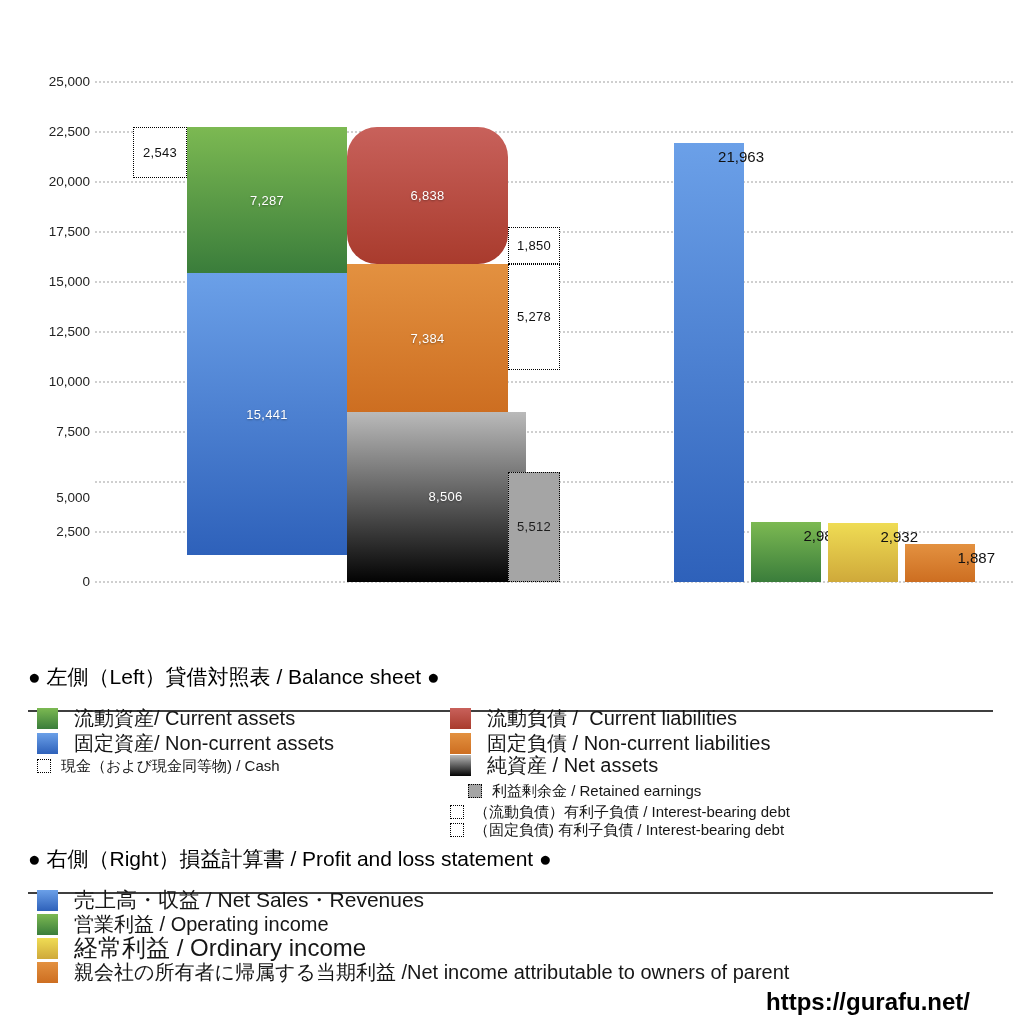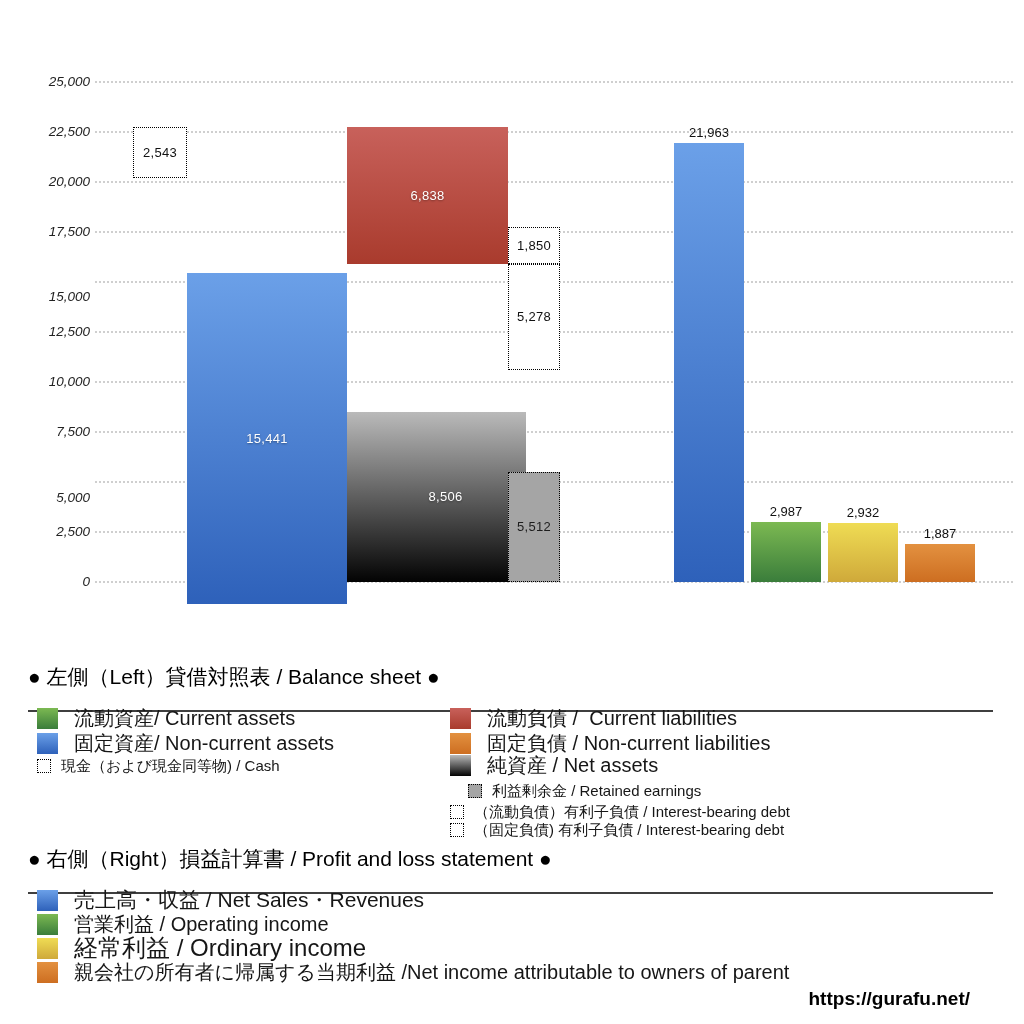--- a/index.html
+++ b/index.html
@@ -1,66 +1,72 @@
 <!DOCTYPE html>
 <html><head>
 <meta charset="utf-8">
 <style>
   html,body{margin:0;padding:0;}
   body{width:1024px;height:1024px;background:#fff;position:relative;overflow:hidden;
        font-family:"Liberation Sans","DejaVu Sans",sans-serif;color:#111;}
   #chart{position:absolute;left:0;top:0;width:1024px;height:640px;}
   .gridline{position:absolute;height:0;border-top:2px dotted #cfcfcf;}
   .ytick{position:absolute;left:24px;width:66px;text-align:right;font-size:13.5px;
-         color:#222;height:18px;line-height:18px;font-style:italic;}
+         color:#222;height:18px;line-height:18px;}
   .seg{position:absolute;display:flex;align-items:center;justify-content:center;overflow:hidden;}
   .seg .val{color:#fff;font-size:13px;letter-spacing:.3px;text-shadow:0 1px 2px rgba(0,0,0,.35);}
   .plbar{position:absolute;}
-  .plval{position:absolute;font-size:13px;color:#111;text-align:center;height:16px;line-height:16px;}
+  .plval{position:absolute;font-size:15px;color:#111;text-align:right;height:16px;line-height:16px;margin-top:24px;}
   .obox{position:absolute;display:flex;align-items:center;justify-content:center;
         border:1.5px dotted #000;box-sizing:border-box;font-size:13px;color:#111;letter-spacing:.3px;}
   .obox.white{background:#fff;}
   .obox.gray{background:#a5a5a5;color:#1d1d1d;}
   .sec-header{position:absolute;left:28px;width:965px;font-size:21px;color:#000;
               padding-bottom:20px;border-bottom:2px solid #3f3f3f;white-space:pre;line-height:26px;}
   .lrow{position:absolute;display:flex;align-items:center;white-space:pre;color:#161616;}
   .lrow .sw{flex:none;display:inline-block;box-sizing:border-box;}
-  .footer-url{position:absolute;top:988px;right:54px;font-size:19px;font-weight:bold;color:#000;}
+  .footer-url{position:absolute;top:988px;right:54px;font-size:24px;font-weight:bold;color:#000;}
 </style>
 </head>
 <body>
 
 <div id="chart">
     <div class="gridline" style="top: 581px; left: 95px; width: 918px; border-top-color: rgb(207, 207, 207);"></div>
     <div class="ytick" style="top: 573px;">0</div>
     <div class="gridline" style="top: 531px; left: 95px; width: 918px; border-top-color: rgb(207, 207, 207);"></div>
     <div class="ytick" style="top: 523px;">2,500</div>
     <div class="gridline" style="top: 481px; left: 95px; width: 918px; border-top-color: rgb(207, 207, 207);"></div>
     <div class="ytick" style="top: 489px;">5,000</div>
     <div class="gridline" style="top: 431px; left: 95px; width: 918px; border-top-color: rgb(207, 207, 207);"></div>
     <div class="ytick" style="top: 423px;">7,500</div>
     <div class="gridline" style="top: 381px; left: 95px; width: 918px; border-top-color: rgb(207, 207, 207);"></div>
     <div class="ytick" style="top: 373px;">10,000</div>
     <div class="gridline" style="top: 331px; left: 95px; width: 918px; border-top-color: rgb(207, 207, 207);"></div>
     <div class="ytick" style="top: 323px;">12,500</div>
     <div class="gridline" style="top: 281px; left: 95px; width: 918px; border-top-color: rgb(207, 207, 207);"></div>
-    <div class="ytick" style="top: 288px; text-align: right;">15,000</div>
+    <div class="ytick" style="top: 273px; text-align: right;">15,000</div>
     <div class="gridline" style="top: 231px; left: 95px; width: 918px; border-top-color: rgb(207, 207, 207);"></div>
     <div class="ytick" style="top: 223px;">17,500</div>
     <div class="gridline" style="top: 181px; left: 95px; width: 918px; border-top-color: rgb(207, 207, 207);"></div>
     <div class="ytick" style="top: 173px;">20,000</div>
     <div class="gridline" style="top: 131px; left: 95px; width: 918px; border-top-color: rgb(207, 207, 207);"></div>
     <div class="ytick" style="top: 123px;">22,500</div>
     <div class="gridline" style="top: 81px; left: 95px; width: 918px; border-top-color: rgb(207, 207, 207);"></div>
     <div class="ytick" style="top: 73px;">25,000</div>
-    <div class="seg" style="left: 187px; width: 160px; top: 273.18px; height: 331px; background: linear-gradient(rgb(107, 160, 232), rgb(46, 97, 186));">
+    <div class="seg" style="left: 187px; width: 160px; top: 127.44px; height: 145.74px; background: linear-gradient(rgb(124, 185, 82), rgb(58, 125, 59));">
+      <span class="val">7,287</span>
+    </div>
+    <div class="seg" style="left: 187px; width: 160px; top: 273.18px; height: 282px; background: linear-gradient(rgb(107, 160, 232), rgb(46, 97, 186));">
       <span class="val">15,441</span>
     </div>
-    <div class="seg" style="left: 347px; width: 161px; top: 127.44px; height: 136.76px; background: linear-gradient(rgb(200, 97, 91), rgb(169, 59, 45));">
+    <div class="seg" style="left: 347px; width: 161px; top: 127.44px; height: 136.76px; background: linear-gradient(rgb(200, 97, 91), rgb(169, 59, 45)); border-radius: 30px;">
       <span class="val">6,838</span>
+    </div>
+    <div class="seg" style="left: 347px; width: 161px; top: 264.2px; height: 147.68px; background: linear-gradient(rgb(227, 145, 64), rgb(205, 110, 33));">
+      <span class="val">7,384</span>
     </div>
     <div class="seg" style="left: 347px; width: 161px; top: 411.88px; height: 170.12px; background: linear-gradient(rgb(186, 186, 186), rgb(3, 3, 3)); padding-left: 18px;">
       <span class="val">8,506</span>
     </div>
     <div class="obox white" style="left: 133px; width: 54px; top: 127.44px; height: 50.86px;">2,543</div>
     <div class="obox white" style="left: 508px; width: 52px; top: 227.2px; height: 37px;">1,850</div>
     <div class="obox white" style="left: 508px; width: 52px; top: 264.2px; height: 105.56px;">5,278</div>
     <div class="obox gray" style="left: 508px; width: 52px; top: 471.76px; height: 110.24px;">5,512</div>
     <div class="plbar" style="left: 674px; width: 70px; top: 142.74px; height: 439.26px; background: linear-gradient(rgb(107, 160, 232), rgb(46, 97, 186));"></div>
     <div class="plval" style="left: 654px; width: 110px; top: 124.74px;">21,963</div>

